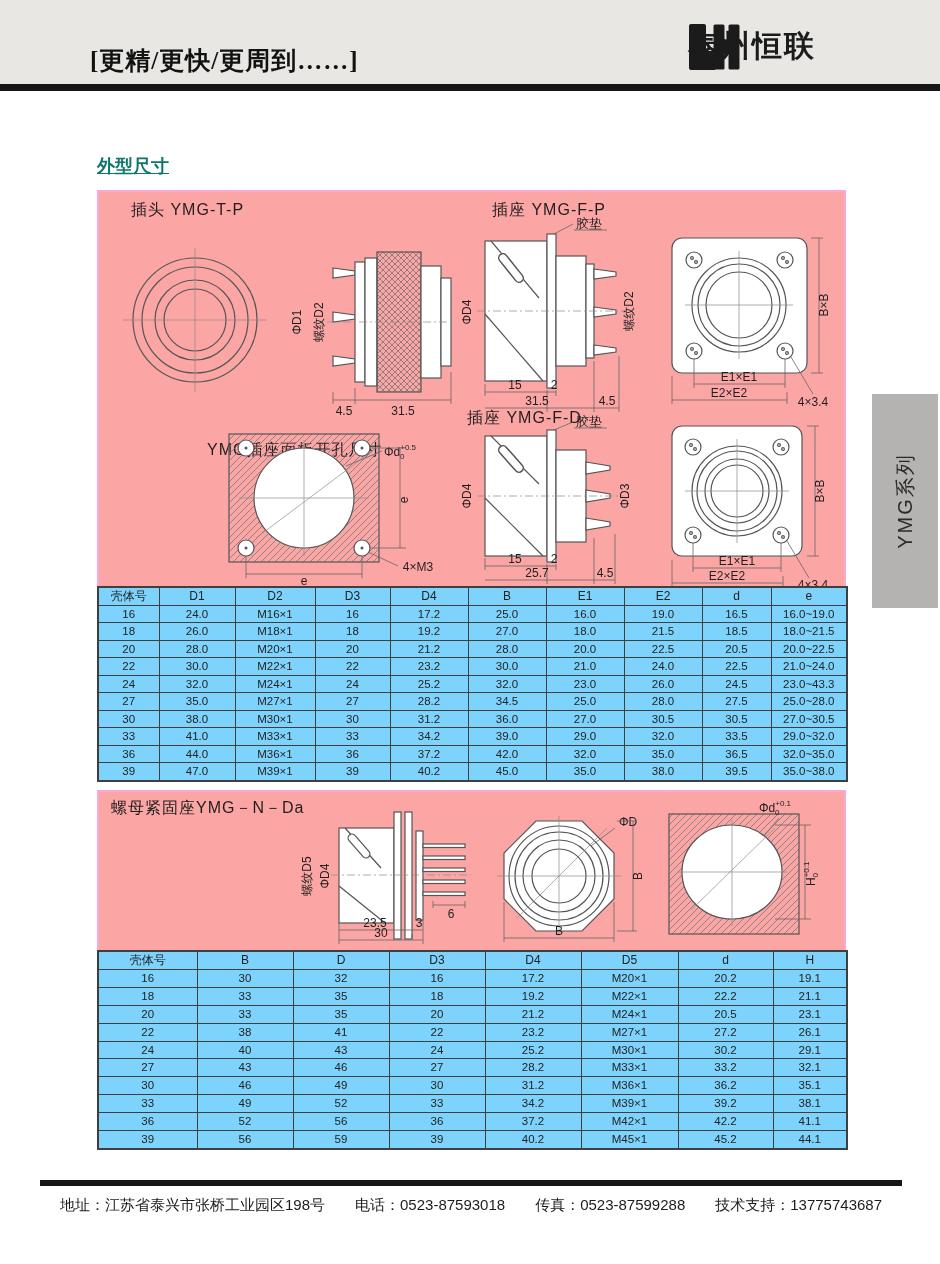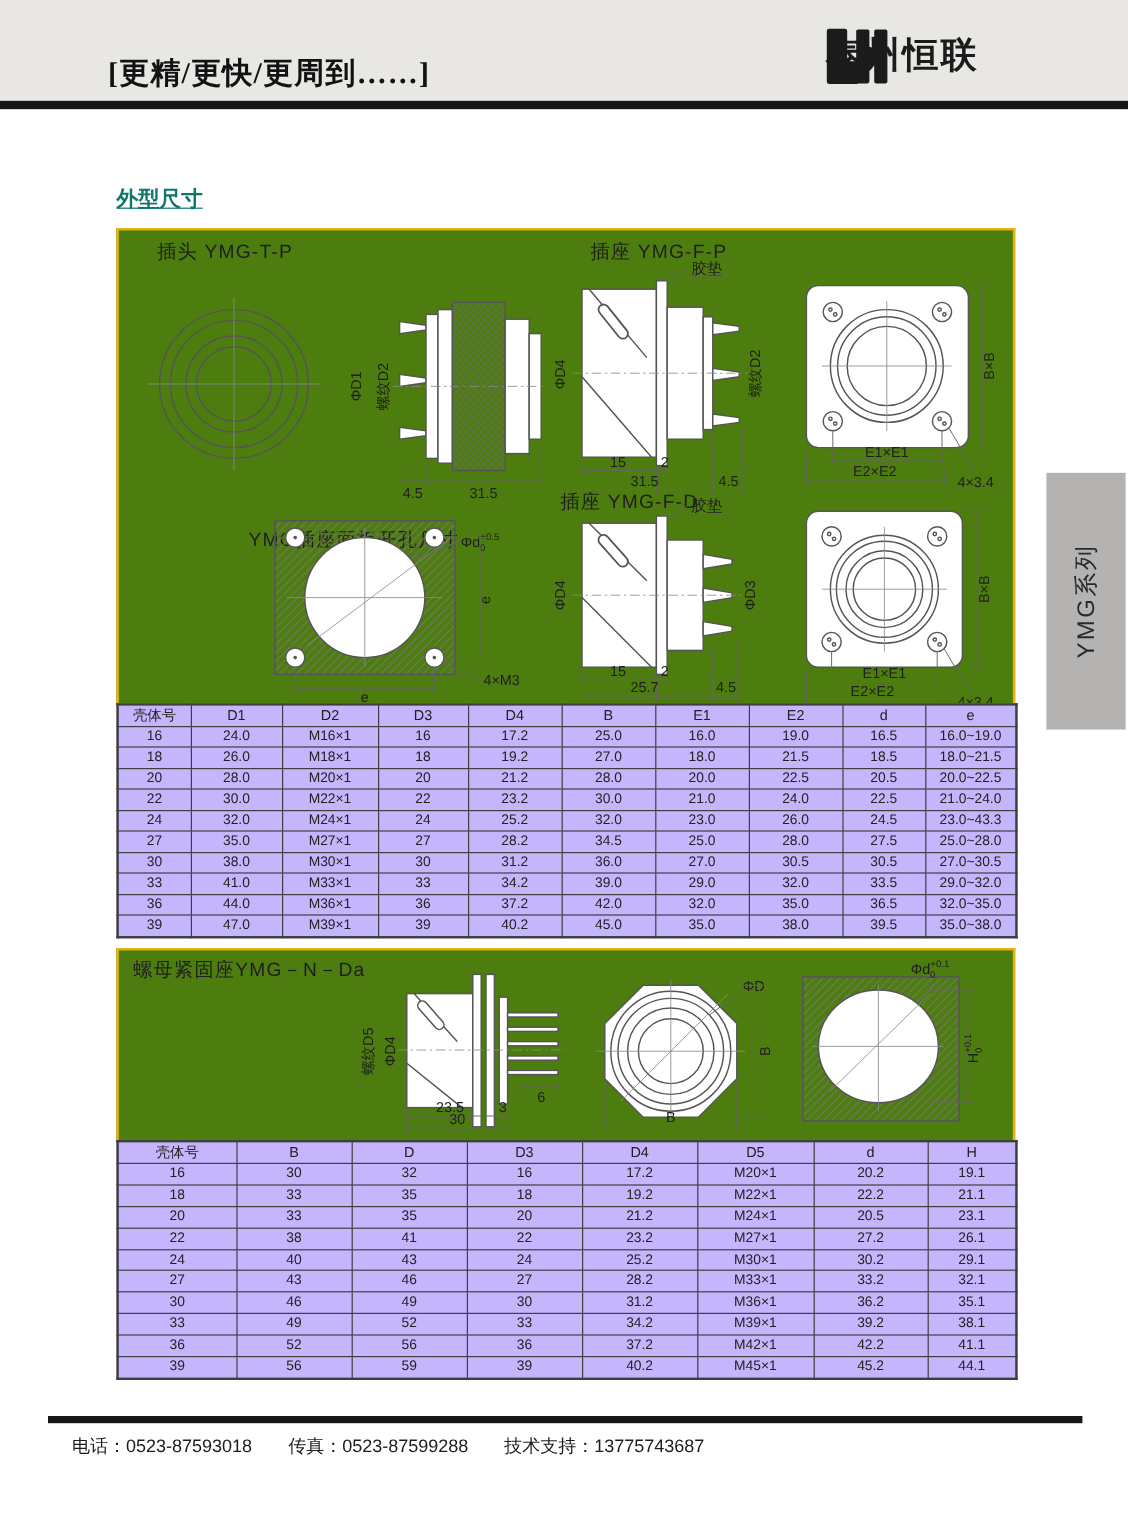--- a/index.html
+++ b/index.html
@@ -17,36 +17,36 @@
   .slogan{left:90px;top:44px;font-family:"Liberation Serif","DejaVu Serif",serif;
     font-weight:bold;font-size:25px;letter-spacing:1px;color:#121212;}
   .logo{left:688px;top:26px;display:flex;align-items:center;gap:10px;}
   .brand{font-size:30px;font-weight:bold;color:#1b1b1b;letter-spacing:2px;
     font-family:"Liberation Sans","DejaVu Sans",sans-serif;}
 
   
   .section-title{left:97px;top:154px;font-size:18px;font-weight:bold;color:#0f766e;text-decoration:underline;}
 
   
-  .panel-box{border:2px solid #eab308;background:#4d7c0f;}
+  .panel-box{border:2px solid #f9a8d4;background:#fca5a5;}
   #box1{left:97px;top:190px;width:745px;height:396px;border-bottom:none;}
   #box2{left:97px;top:790px;width:745px;height:160px;border-bottom:none;}
   .draw-label{position:absolute;font-size:16px;color:#1f1f1f;letter-spacing:1px;}
   svg{position:absolute;overflow:visible;}
   svg text{fill:#1f1f1f;font-family:"Liberation Sans","DejaVu Sans",sans-serif;}
   .ln{stroke:#555;stroke-width:1.2;fill:none;}
   .thin{stroke:#8a8a8a;stroke-width:0.7;fill:none;}
   .dim{stroke:#666;stroke-width:0.8;fill:none;}
   .fillw{fill:#fff;stroke:#555;stroke-width:1.2;}
   .dimtxt{font-size:12px;}
   .cjktxt{font-size:13px;}
   .suptxt{font-size:8px;}
 
   
-  table{border-collapse:collapse;table-layout:fixed;background:#c4b5fd;}
+  table{border-collapse:collapse;table-layout:fixed;background:#7dd3fc;}
   #table1{left:97px;top:586px;width:747px;}
   #table2{left:97px;top:950px;width:747px;}
   th,td{border:1px solid #3f3f3f;text-align:center;padding:0;
     font-size:11.5px;font-weight:normal;height:16.5px;line-height:16.5px;
     overflow:hidden;white-space:nowrap;color:#222;}
   #table2 th,#table2 td{height:16.9px;line-height:16.9px;}
   table{border:2px solid #3f3f3f;}
   thead th{font-size:12px;}
 
   
@@ -632,16 +632,17 @@
       </tr>
     </tbody>
   </table>
 
 <div class="abs side-tab">
   <span>YMG系列</span>
 </div>
 
 <div class="abs footer-rule"></div>
 <div class="abs footer-row">
+  <span>地址：江苏省泰兴市张桥工业园区198号</span>
   <span>电话：0523-87593018</span>
   <span>传真：0523-87599288</span>
   <span>技术支持：13775743687</span>
 </div>
 
 </body></html>

